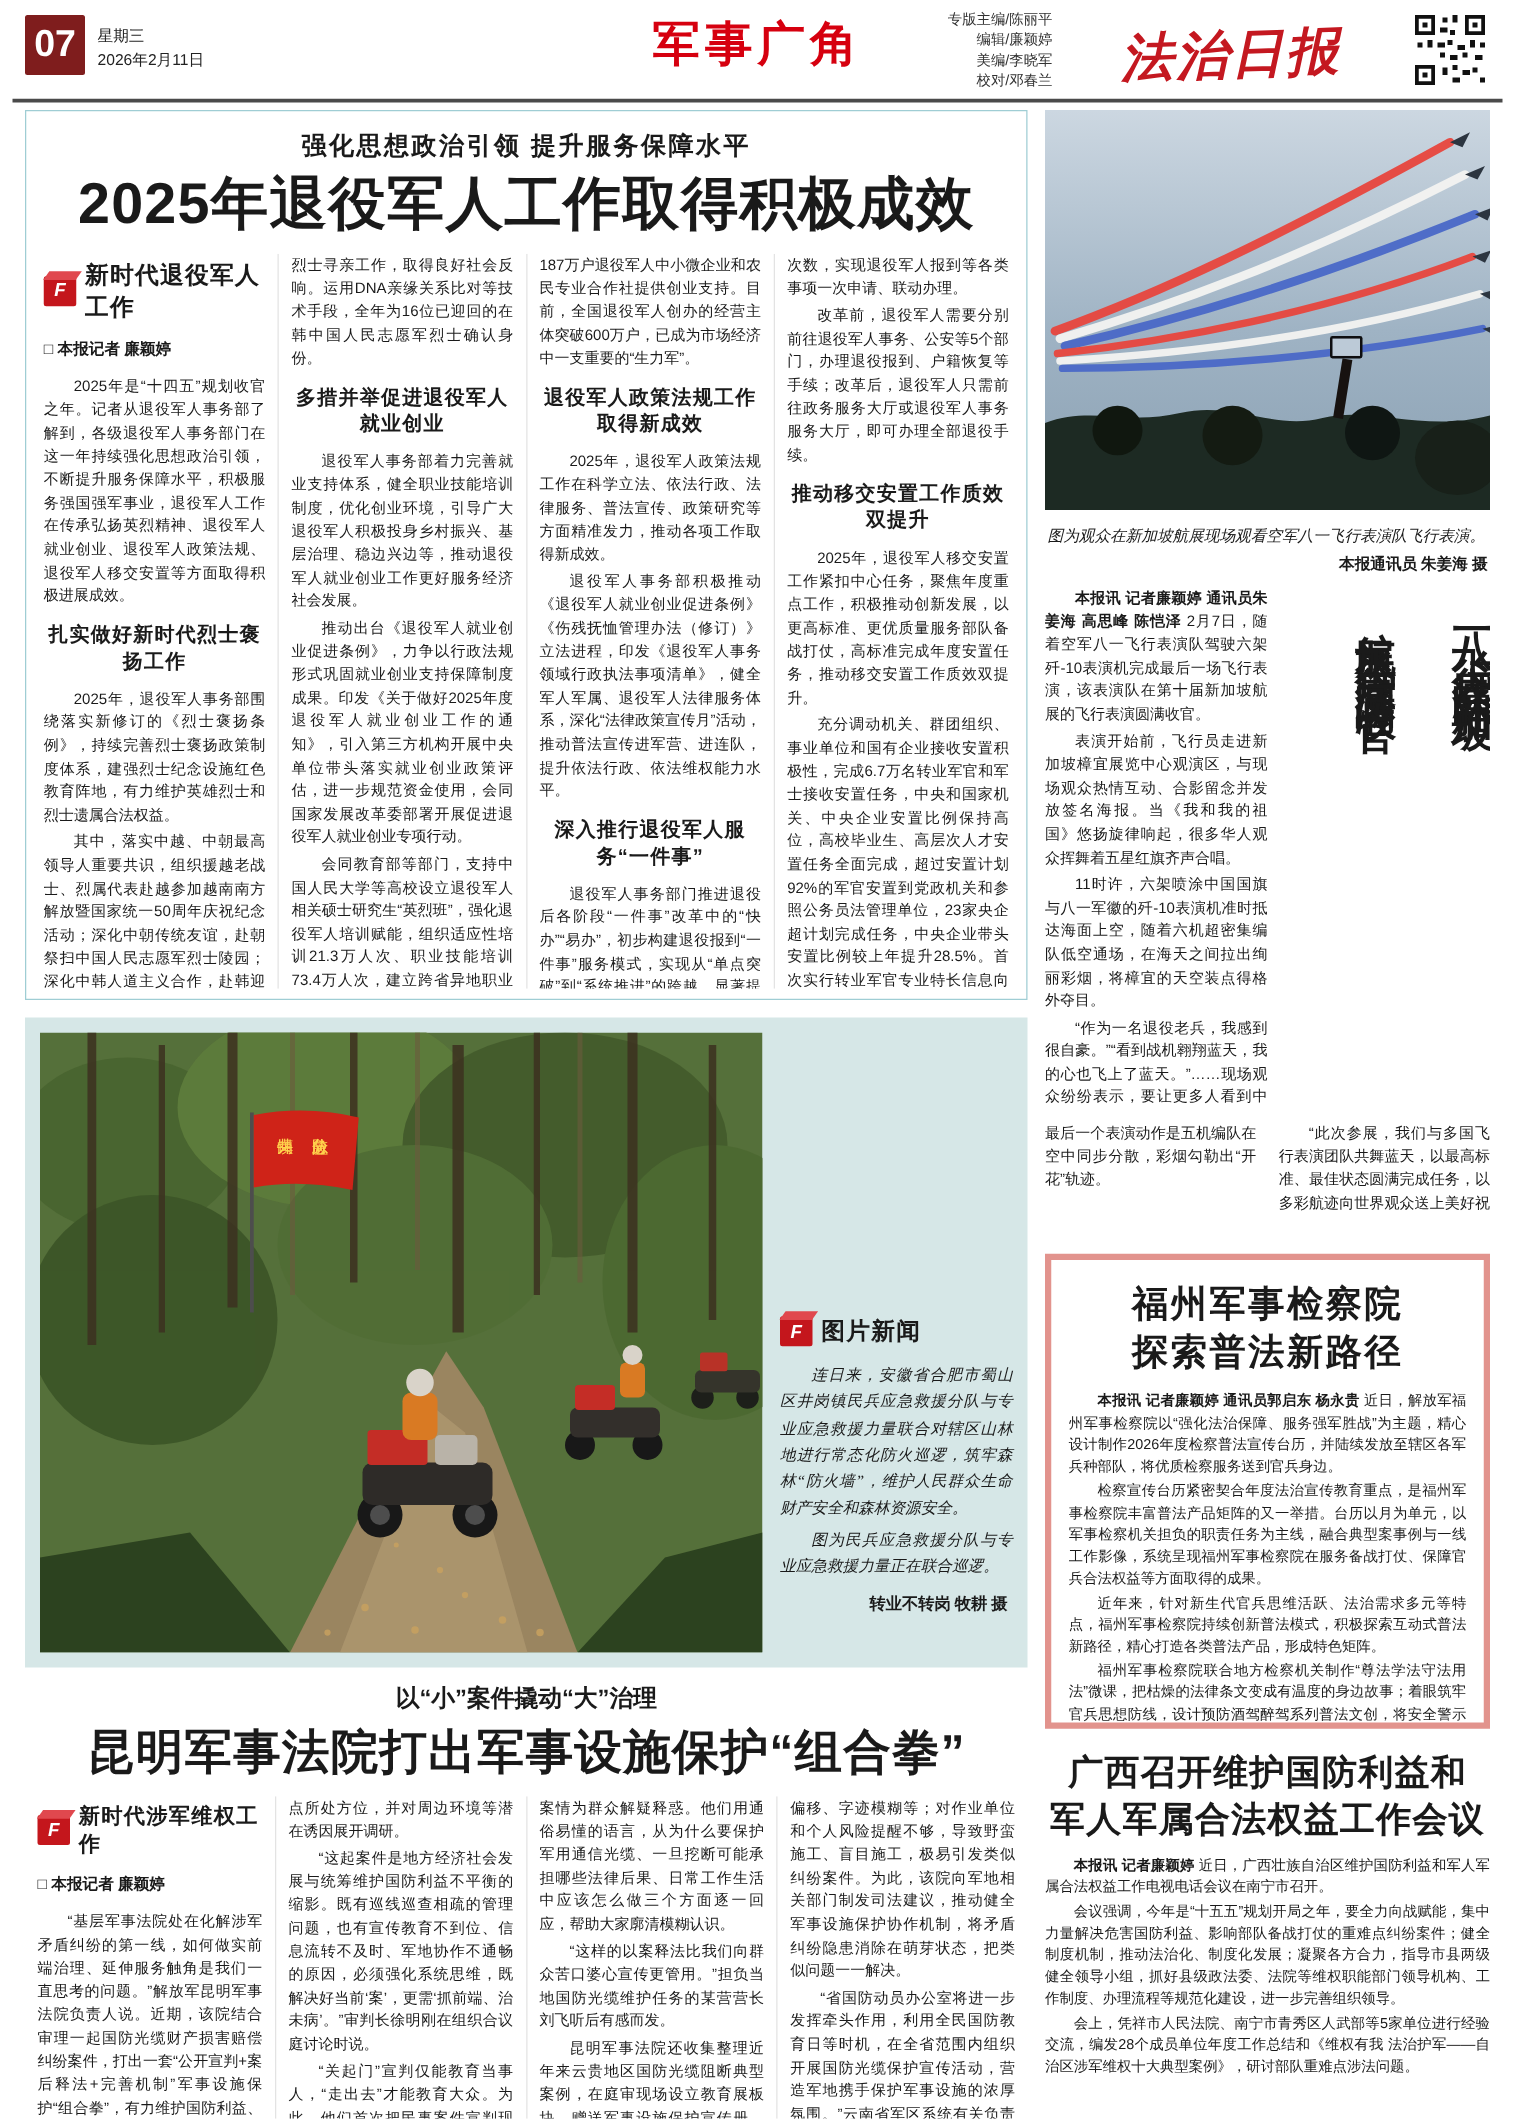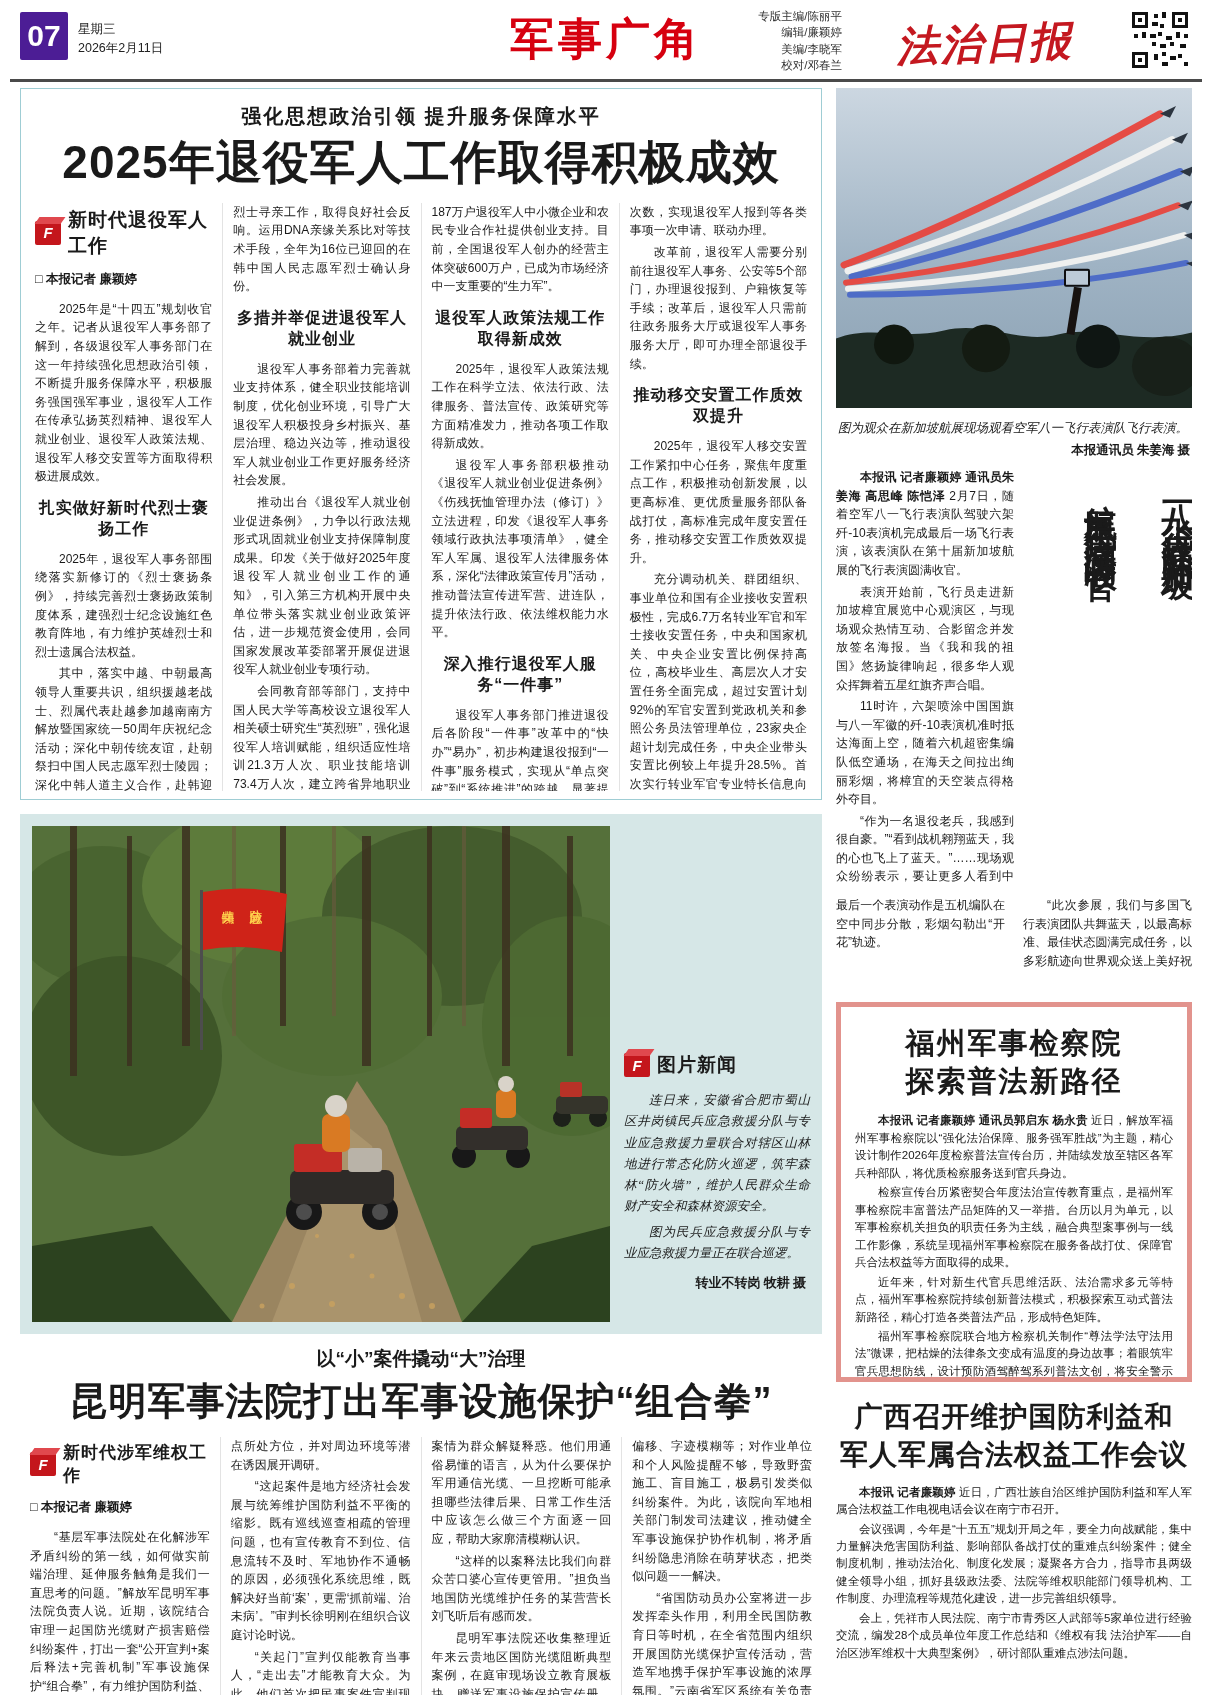--- a/index.html
+++ b/index.html
@@ -6,25 +6,25 @@
   body {
     width: 1212px; height: 1700px; margin: 0; background: #fff;
     font-family: "Liberation Sans", "DejaVu Sans", sans-serif;
     color: #1a1a1a; overflow: hidden;
   }
   .page { position: relative; width: 1212px; height: 1700px; overflow: hidden; }
 
   
   .hdr { position: relative; height: 82px; margin: 0 10px; border-bottom: 3px solid #4a4a4a; }
   .pagenum { position: absolute; left: 10px; top: 12px; width: 48px; height: 48px;
-    background: #4c1d95; color: #fff; font-size: 30px; font-weight: 900;
+    background: #7f1d1d; color: #fff; font-size: 30px; font-weight: 900;
     display: flex; align-items: center; justify-content: center; border-radius: 2px; }
   .dateblock { position: absolute; left: 68px; top: 20px; font-size: 12.5px; line-height: 1.55; color: #222; }
   .sectitle { position: absolute; left: 0; right: 0; top: 10px; text-align: center;
-    font-size: 44px; font-weight: 900; color: #d6000f; letter-spacing: 4px; }
+    font-size: 38px; font-weight: 900; color: #d6000f; letter-spacing: 4px; }
   .credits { position: absolute; right: 360px; top: 8px; text-align: right;
     font-size: 11.5px; line-height: 1.42; color: #333; }
   .masthead { position: absolute; right: 85px; top: 16px; width: 265px; text-align: center;
     font-family: "Liberation Serif", "DejaVu Serif", serif; font-style: italic;
     font-size: 42px; font-weight: 900; color: #c41820; transform: rotate(-2deg); letter-spacing: 2px; }
   .qr { position: absolute; right: 12px; top: 10px; width: 60px; height: 60px; }
 
   
   .content { display: flex; gap: 14px; padding: 6px 20px 0; }
   .col-left { width: 802px; }

